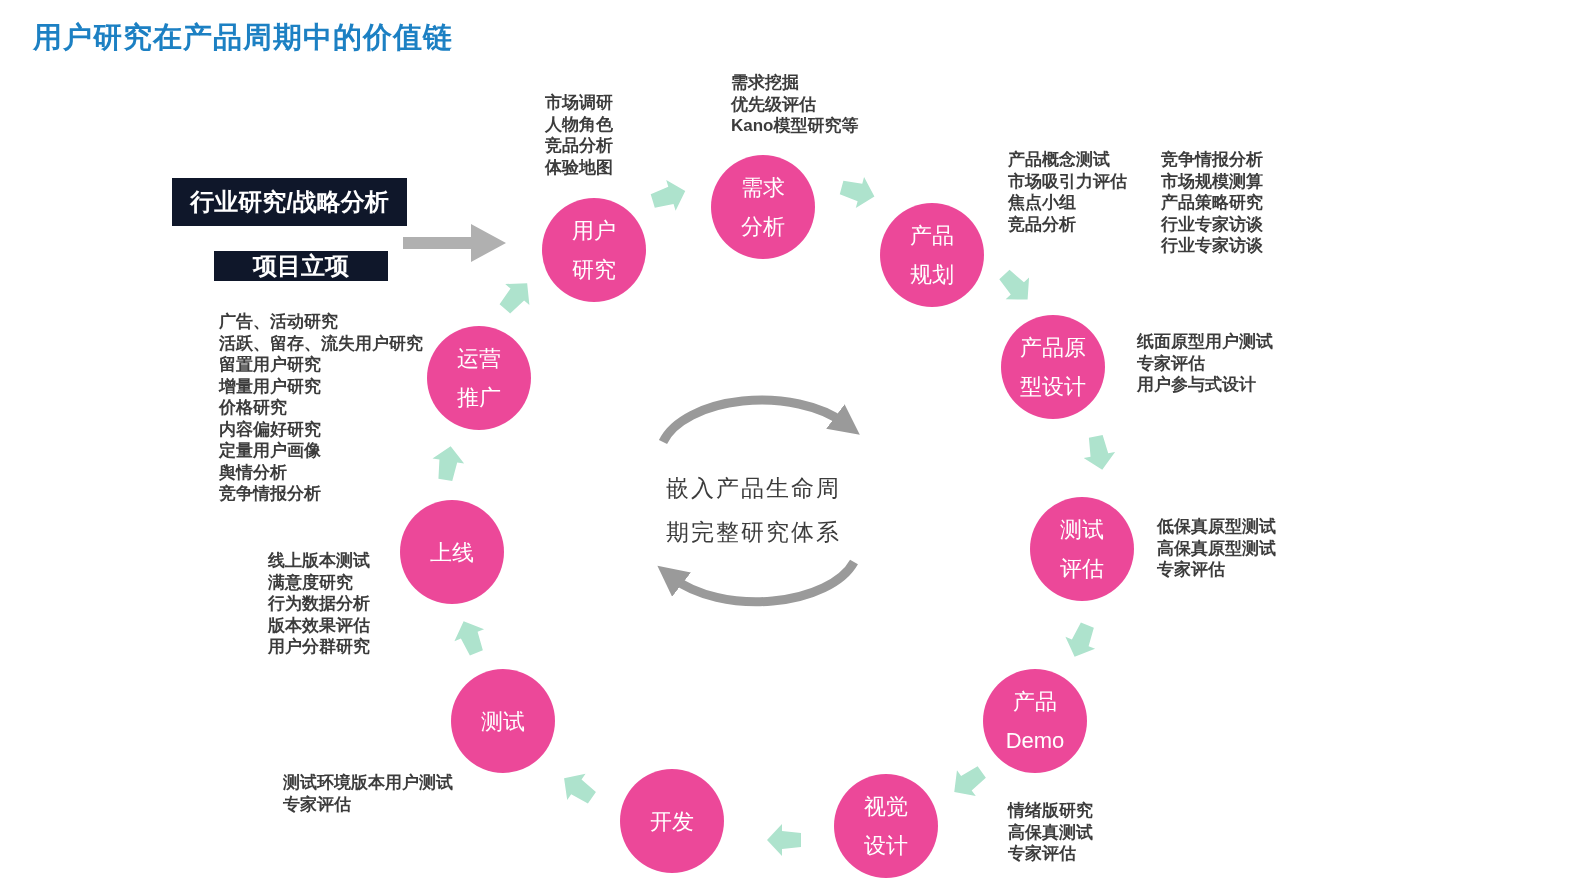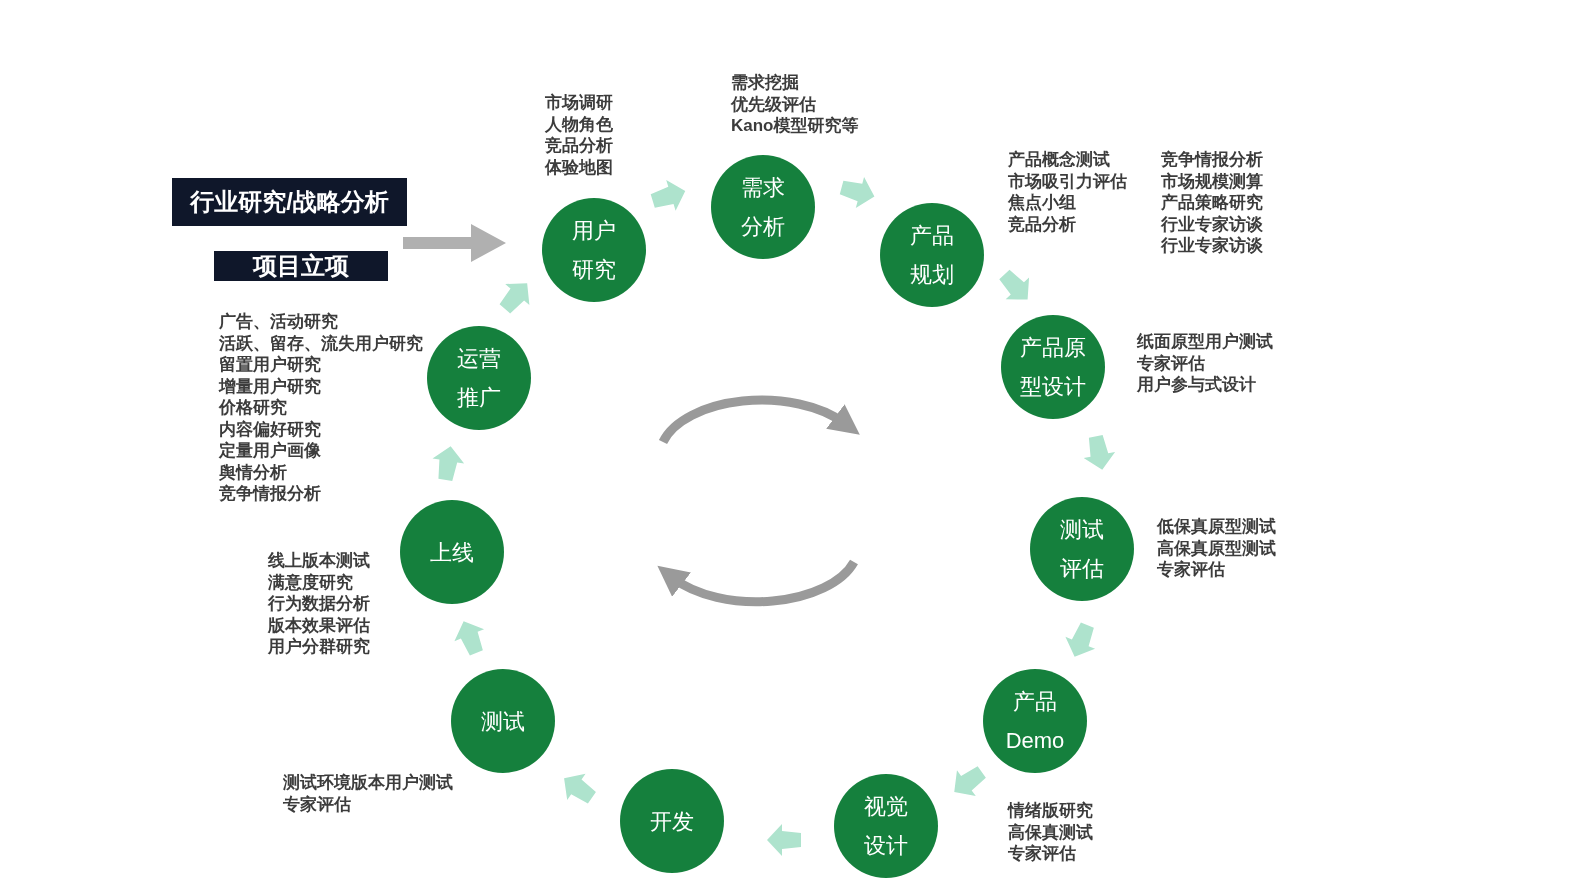--- a/index.html
+++ b/index.html
@@ -5,21 +5,21 @@
   html,body{margin:0;padding:0;background:#fff;}
   .slide{position:relative;width:1592px;height:889px;background:#ffffff;overflow:hidden;
          font-family:"Liberation Sans","DejaVu Sans",sans-serif;}
   .title{position:absolute;left:33px;top:18px;margin:0;font-size:29px;font-weight:bold;
          color:#1C80C3;letter-spacing:1px;}
   .gbox{position:absolute;background:#0f172a;color:#ffffff;font-weight:bold;
         display:flex;align-items:center;justify-content:center;margin-top:28px;}
   .gbox1{left:172px;top:150px;width:235px;height:48px;font-size:24px;}
   .gbox2{left:214px;top:223px;width:174px;height:30px;font-size:24px;}
   .big-arrow{position:absolute;left:398px;top:220px;}
-  .circle{position:absolute;width:104px;height:104px;border-radius:50%;background:#15803d;
+  .circle{position:absolute;width:104px;height:104px;border-radius:50%;background:#ec4899;
           color:#ffffff;display:flex;flex-direction:column;align-items:center;justify-content:center;
           font-size:22px;line-height:39px;text-align:center;}
   .circle span:empty{display:none;}
   .st-1{left:542px;top:198px;} .st-2{left:711px;top:155px;} .st-3{left:880px;top:203px;}
   .st-4{left:1001px;top:315px;} .st-5{left:1030px;top:497px;} .st-6{left:983px;top:669px;}
   .st-7{left:834px;top:774px;} .st-8{left:620px;top:769px;} .st-9{left:451px;top:669px;}
   .st-10{left:400px;top:500px;} .st-11{left:427px;top:326px;}
   .arw{position:absolute;width:40px;height:40px;}
   .a1{left:649px;top:176px;transform:rotate(-17deg);}
   .a2{left:838px;top:172px;transform:rotate(15deg);}
@@ -46,20 +46,21 @@
   .ann-ops{left:219px;top:311px;}
   .arcs{position:absolute;left:618px;top:366px;}
   .center-text{position:absolute;left:666px;top:466px;font-size:23px;color:#3C3C3C;
                line-height:44px;letter-spacing:2px;}
 </style>
 </head>
 <body>
 
 <div class="slide">
 
+  <h1 class="title">用户研究在产品周期中的价值链</h1>
 
   <div class="gbox gbox1">
     <span>行业研究/战略分析</span>
   </div>
   <div class="gbox gbox2">
     <span>项目立项</span>
   </div>
 
   <svg class="big-arrow" width="112" height="46" viewBox="0 0 112 46">
     <polygon points="5,17 73,17 73,4 108,23 73,42 73,29 5,29" fill="#B0B0B0"></polygon>
@@ -68,20 +69,24 @@
   <svg class="arcs" width="300" height="264" viewBox="0 0 300 264">
     <defs>
       <marker id="arch" markerWidth="3.6" markerHeight="3.4" refX="1.2" refY="1.7" orient="auto">
         <path d="M0,0 L3.4,1.7 L0,3.4 Z" fill="#9A9A9A"></path>
       </marker>
     </defs>
     <path d="M 45 76 A 102 56 0 0 1 226 57" fill="none" stroke="#9A9A9A" stroke-width="9" marker-end="url(#arch)"></path>
     <path d="M 236 196 A 102 56 0 0 1 55 212" fill="none" stroke="#9A9A9A" stroke-width="9" marker-end="url(#arch)"></path>
   </svg>
 
+  <div class="center-text">
+    <div>嵌入产品生命周</div>
+    <div>期完整研究体系</div>
+  </div>
 
   <div class="circle st-1">
     <span>用户</span>
     <span>研究</span>
   </div>
   <div class="circle st-2">
     <span>需求</span>
     <span>分析</span>
   </div>
   <div class="circle st-3">

